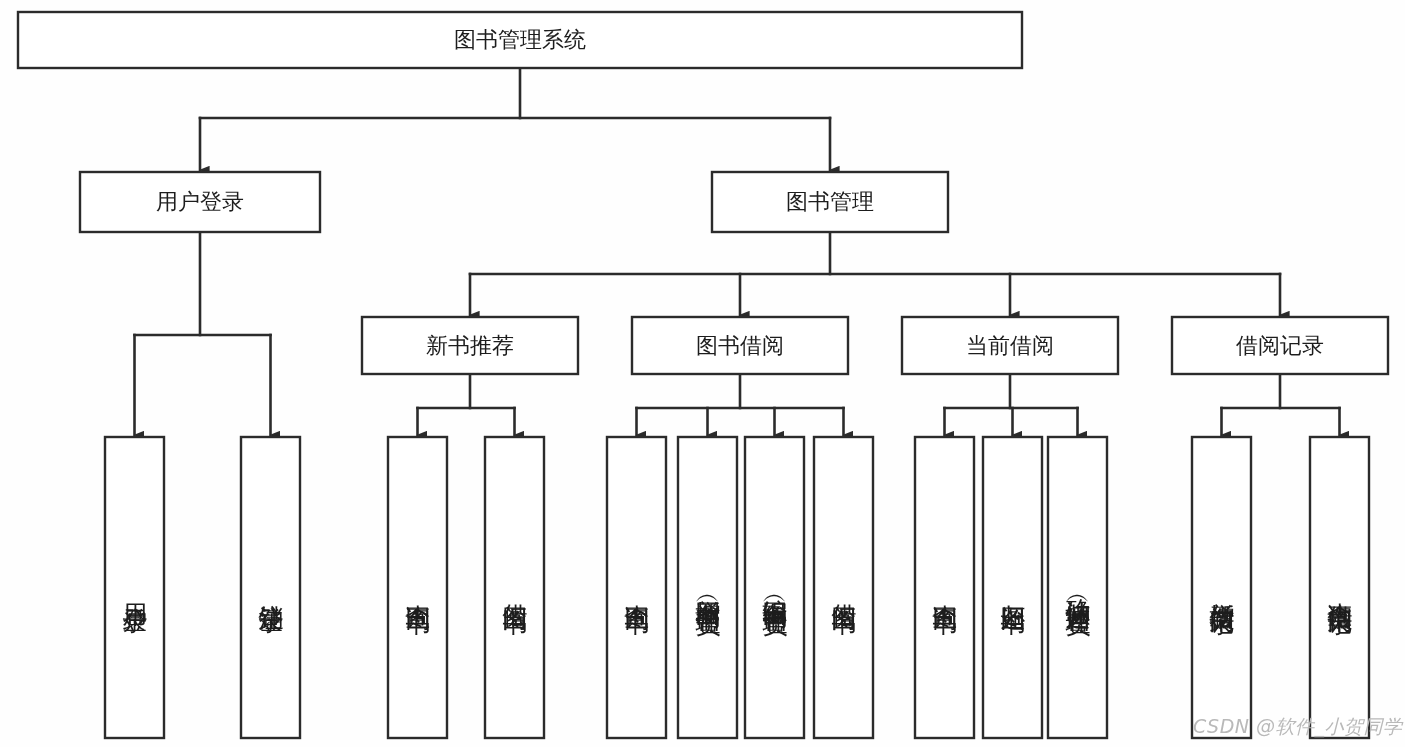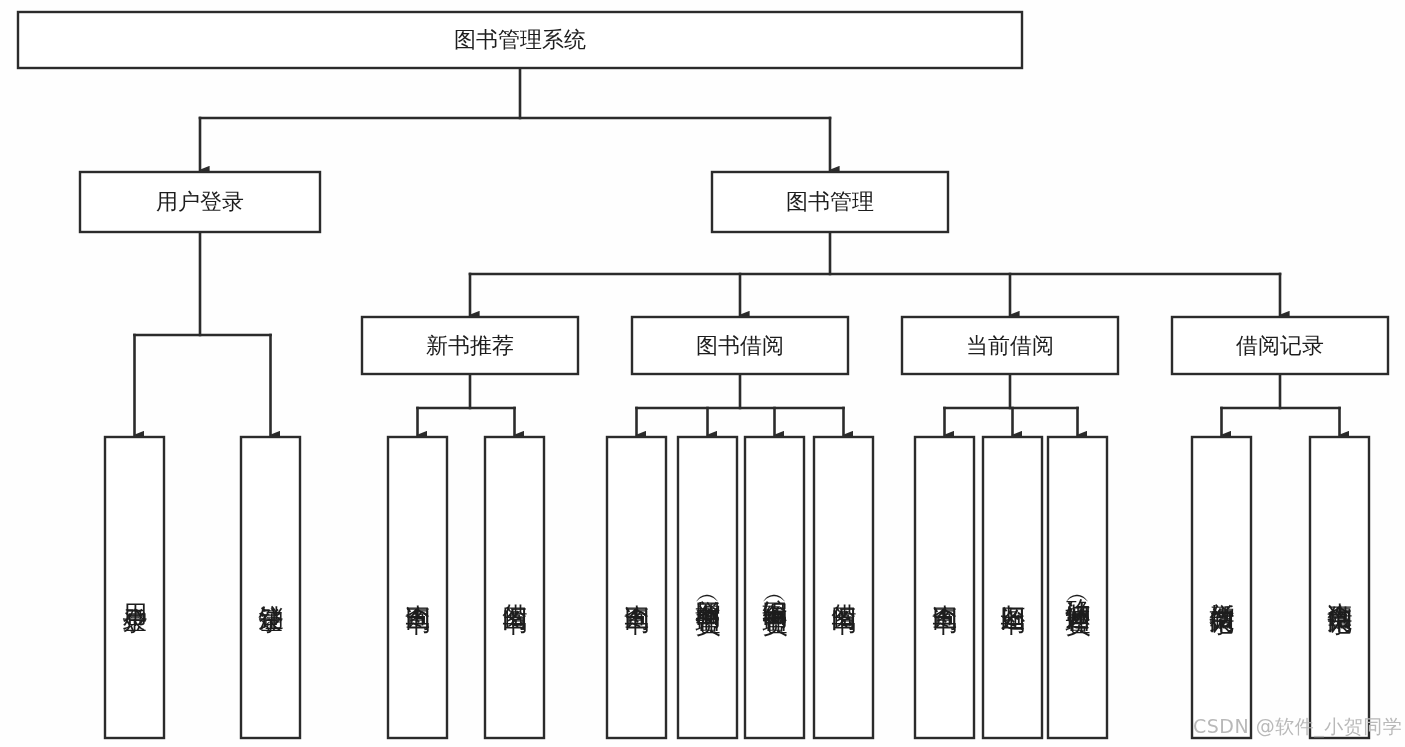--- a/index.html
+++ b/index.html
@@ -159,15 +159,15 @@
         <div class="leaf-label">确认归还（管理员）</div>
       </div>
       <div class="leaf-wrap" style="left: 1192px; top: 437px; width: 59px; height: 301px;">
         <div class="leaf-label">新增借阅记录</div>
       </div>
       <div class="leaf-wrap" style="left: 1310px; top: 437px; width: 59px; height: 301px;">
         <div class="leaf-label">查询借阅记录</div>
       </div>
     </div>
 
-  <div class="watermark" style="left: 1193px; top: 714px;">CSDN @软件_小贺同学</div>
+  <div class="watermark" style="left: 1193px; top: 714px; font-style: italic;">CSDN @软件_小贺同学</div>
 
 </div>
 
 </body></html>

